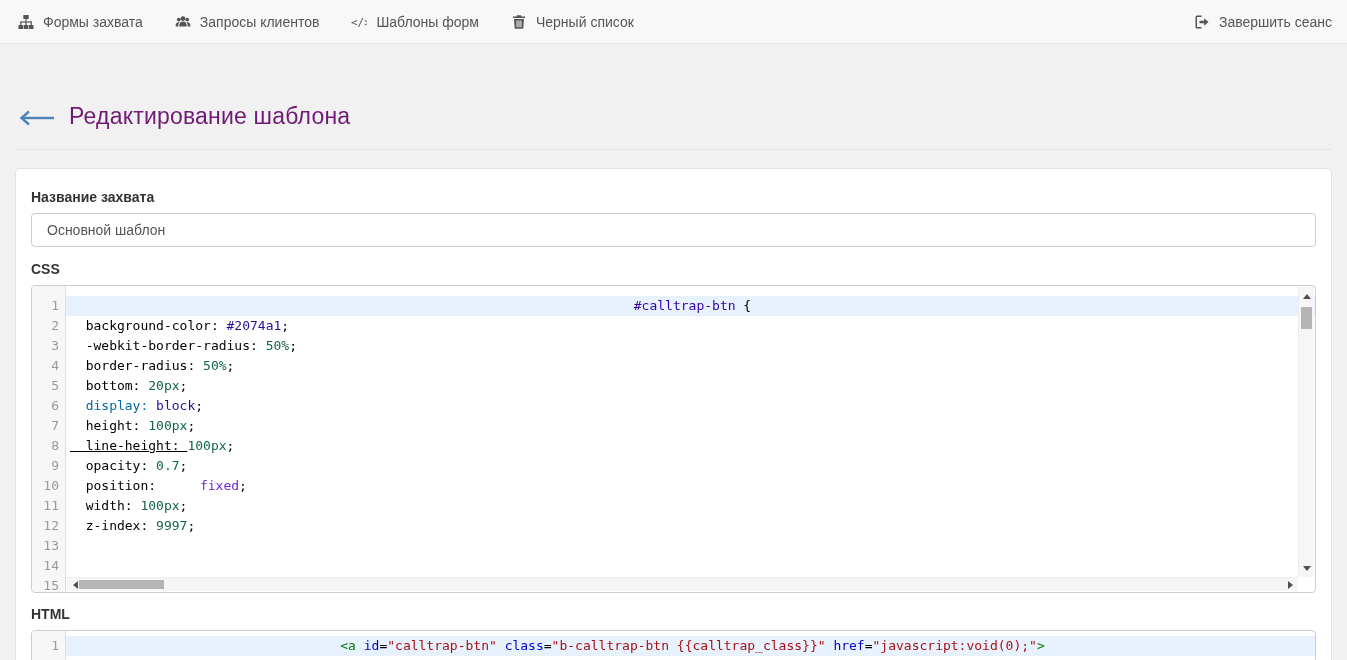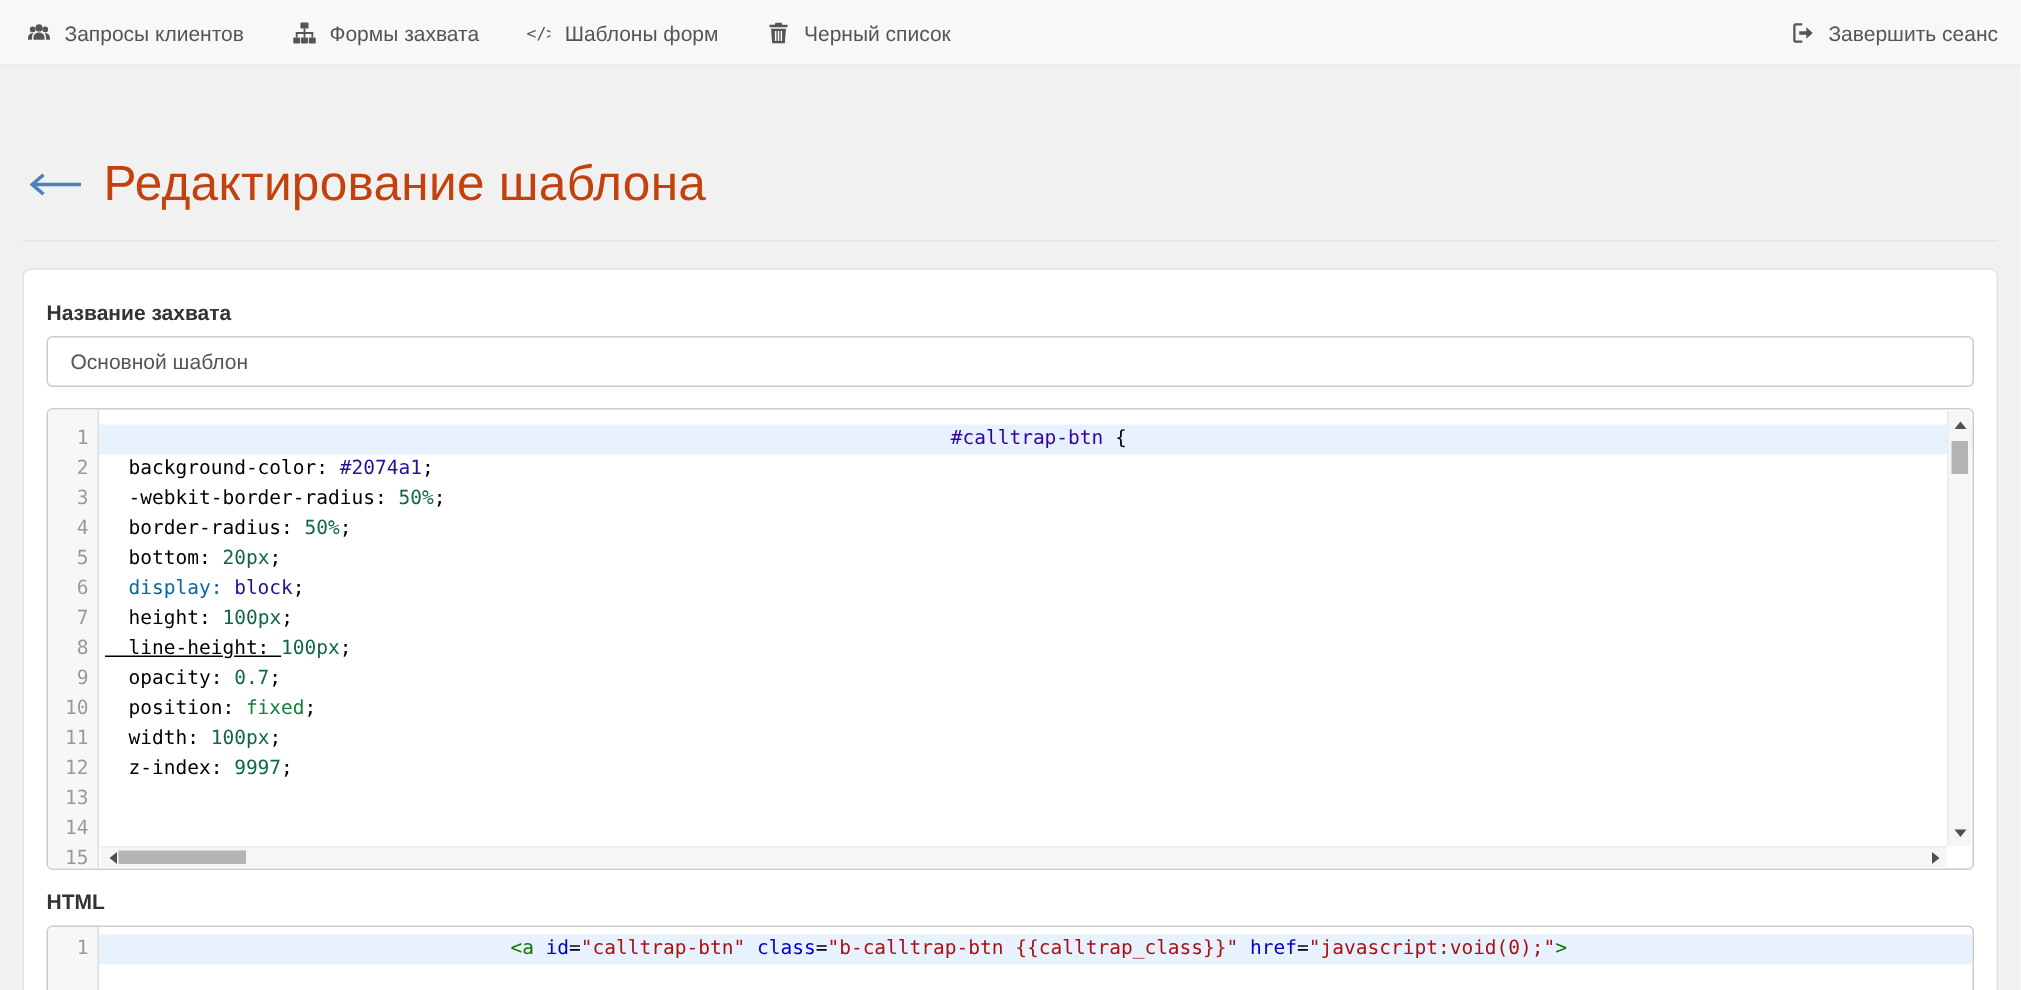--- a/index.html
+++ b/index.html
@@ -27,21 +27,21 @@
   .nav-icon { display: inline-flex; margin-right: 9px; }
   .nav-icon svg { width: 16px; height: 16px; fill: #555; }
 
   
   .page-wrap { padding: 0 15px; }
   .page-header {
     margin-top: 59px; padding-bottom: 19px; border-bottom: 1px solid #e5e5e5;
     display: flex; align-items: center;
   }
   .back-link { display: flex; align-items: center; margin: 6px 13px 0 3px; cursor: pointer; }
-  .page-title { font-size: 33px; font-weight: 400; color: #c2410c; letter-spacing: 0.2px; }
+  .page-title { font-size: 23px; font-weight: 400; color: #701a75; letter-spacing: 0.2px; }
 
   
   .panel {
     margin-top: 18px; background: #fff; border: 1px solid #e3e3e3;
     border-radius: 5px; padding: 20px 15px 30px;
   }
   .form-label { display: block; font-size: 14px; font-weight: bold; color: #333; margin-bottom: 8px; }
   .text-input {
     width: 100%; height: 34px; padding: 6px 15px; font-size: 14px; color: #555;
     border: 1px solid #ccc; border-radius: 4px; outline: none;
@@ -90,43 +90,43 @@
   .tri-right { width:0; height:0; border-top:4px solid transparent; border-bottom:4px solid transparent; border-left:5px solid #4f4f4f; }
 </style>
 </head>
 <body>
 
 <nav class="navbar">
   <div class="nav-left">
       <a class="nav-item">
         <span class="nav-icon">
           <svg viewBox="0 0 16 16">
-            <circle cx="3.8" cy="5.6" r="1.9"></circle>
-            <circle cx="12.2" cy="5.6" r="1.9"></circle>
-            <circle cx="8" cy="4.6" r="2.4"></circle>
-            <path d="M8 7.6c-2.3 0-3.7 1.6-3.7 3.5v1.4h7.4v-1.4c0-1.9-1.4-3.5-3.7-3.5z"></path>
-            <path d="M3.2 8.2C1.8 8.5.7 9.6.7 11v1.5h2.6v-1.4c0-1 .4-2 1-2.7-.3-.1-.7-.2-1.1-.2z"></path>
-            <path d="M12.8 8.2c-.4 0-.8.1-1.1.2.6.7 1 1.7 1 2.7v1.4h2.6V11c0-1.4-1.1-2.5-2.5-2.8z"></path>
-          </svg>
-        </span>
-        <span>Запросы клиентов</span>
-      </a>
-      <a class="nav-item">
-        <span class="nav-icon">
-          <svg viewBox="0 0 16 16">
             <rect x="5.3" y="1" width="5.4" height="4" rx="0.6"></rect>
             <rect x="0.5" y="11" width="4.6" height="4" rx="0.6"></rect>
             <rect x="5.7" y="11" width="4.6" height="4" rx="0.6"></rect>
             <rect x="10.9" y="11" width="4.6" height="4" rx="0.6"></rect>
             <path d="M7.4 5h1.2v2.4H7.4z"></path>
             <path d="M2.2 7.4h11.6v1.2H2.2z"></path>
             <path d="M2.2 7.8h1.2V11H2.2zM7.4 7.8h1.2V11H7.4zM12.6 7.8h1.2V11h-1.2z"></path>
           </svg>
         </span>
         <span>Формы захвата</span>
+      </a>
+      <a class="nav-item">
+        <span class="nav-icon">
+          <svg viewBox="0 0 16 16">
+            <circle cx="3.8" cy="5.6" r="1.9"></circle>
+            <circle cx="12.2" cy="5.6" r="1.9"></circle>
+            <circle cx="8" cy="4.6" r="2.4"></circle>
+            <path d="M8 7.6c-2.3 0-3.7 1.6-3.7 3.5v1.4h7.4v-1.4c0-1.9-1.4-3.5-3.7-3.5z"></path>
+            <path d="M3.2 8.2C1.8 8.5.7 9.6.7 11v1.5h2.6v-1.4c0-1 .4-2 1-2.7-.3-.1-.7-.2-1.1-.2z"></path>
+            <path d="M12.8 8.2c-.4 0-.8.1-1.1.2.6.7 1 1.7 1 2.7v1.4h2.6V11c0-1.4-1.1-2.5-2.5-2.8z"></path>
+          </svg>
+        </span>
+        <span>Запросы клиентов</span>
       </a>
       <a class="nav-item">
         <span class="nav-icon">
           <svg viewBox="0 0 16 16">
             <text x="0" y="12" font-size="11" font-family="DejaVu Sans Mono, monospace" fill="#555">&lt;/&gt;</text>
           </svg>
         </span>
         <span>Шаблоны форм</span>
       </a>
       <a class="nav-item">
@@ -163,20 +163,21 @@
         </svg>
       </span>
     </a>
     <h1 class="page-title">Редактирование шаблона</h1>
   </div>
 
   <div class="panel">
     <label class="form-label">Название захвата</label>
     <input class="text-input" type="text" value="Основной шаблон" style="">
 
+    <label class="form-label">CSS</label>
     <div class="editor pad10" id="css-editor">
       <div class="editor-inner">
         <div class="gutter">
             <div class="gnum">1</div>
             <div class="gnum">2</div>
             <div class="gnum">3</div>
             <div class="gnum">4</div>
             <div class="gnum">5</div>
             <div class="gnum">6</div>
             <div class="gnum">7</div>
@@ -192,21 +193,21 @@
         <div class="code">
             <div class="line active"><span style="color: rgb(51, 0, 170);">#calltrap-btn</span><span style="color: rgb(0, 0, 0);"> {</span></div>
             <div class="line"><span style="color: rgb(0, 0, 0);">  background-color: </span><span style="color: rgb(34, 17, 153);">#2074a1</span><span style="color: rgb(0, 0, 0);">;</span></div>
             <div class="line"><span style="color: rgb(0, 0, 0);">  -webkit-border-radius: </span><span style="color: rgb(17, 102, 68);">50%</span><span style="color: rgb(0, 0, 0);">;</span></div>
             <div class="line"><span style="color: rgb(0, 0, 0);">  border-radius: </span><span style="color: rgb(17, 102, 68);">50%</span><span style="color: rgb(0, 0, 0);">;</span></div>
             <div class="line"><span style="color: rgb(0, 0, 0);">  bottom: </span><span style="color: rgb(17, 102, 68);">20px</span><span style="color: rgb(0, 0, 0);">;</span></div>
             <div class="line"><span style="color: #0369a1;">  display: </span><span style="color: rgb(34, 17, 153);">block</span><span style="color: rgb(0, 0, 0);">;</span></div>
             <div class="line"><span style="color: rgb(0, 0, 0);">  height: </span><span style="color: rgb(17, 102, 68);">100px</span><span style="color: rgb(0, 0, 0);">;</span></div>
             <div class="line"><span style="color: rgb(0, 0, 0); text-decoration: underline;">  line-height: </span><span style="color: rgb(17, 102, 68);">100px</span><span style="color: rgb(0, 0, 0);">;</span></div>
             <div class="line"><span style="color: rgb(0, 0, 0);">  opacity: </span><span style="color: rgb(17, 102, 68);">0.7</span><span style="color: rgb(0, 0, 0);">;</span></div>
-            <div class="line"><span style="color: rgb(0, 0, 0);">  position: </span><span style="color: #15803d;">fixed</span><span style="color: rgb(0, 0, 0);">;</span></div>
+            <div class="line"><span style="color: rgb(0, 0, 0);">  position: </span><span style="color: #6d28d9; margin-left: 36px;">fixed</span><span style="color: rgb(0, 0, 0);">;</span></div>
             <div class="line"><span style="color: rgb(0, 0, 0);">  width: </span><span style="color: rgb(17, 102, 68);">100px</span><span style="color: rgb(0, 0, 0);">;</span></div>
             <div class="line"><span style="color: rgb(0, 0, 0);">  z-index: </span><span style="color: rgb(17, 102, 68);">9997</span><span style="color: rgb(0, 0, 0);">;</span></div>
             <div class="line"></div>
           </div>
       </div>
       <div class="vscroll">
         <div class="sb-btn up">
             <div class="tri-up"></div>
           </div>
         <div class="vthumb"></div>

